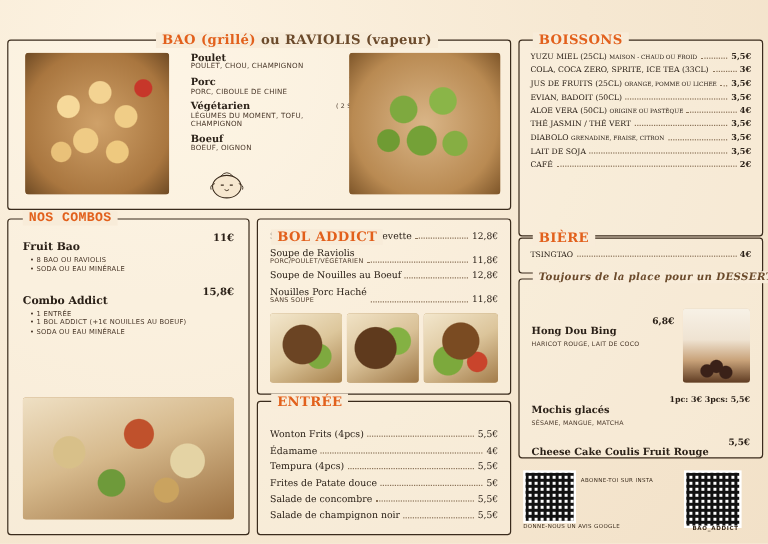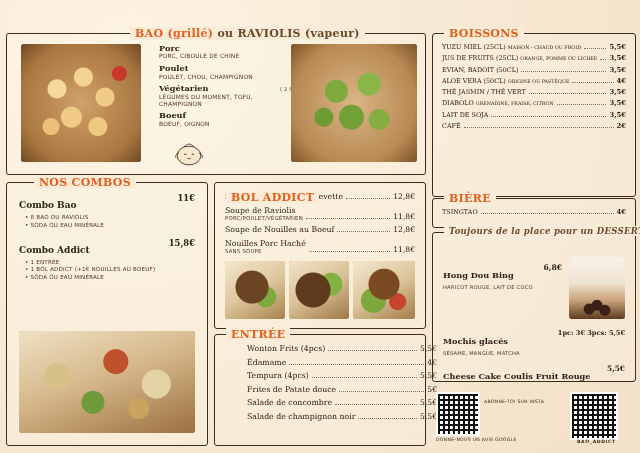--- a/index.html
+++ b/index.html
@@ -164,21 +164,21 @@
   
   #bao-list{ position:absolute; left:152px; top:10px; width:118px;}
   #bao-prices{ position:absolute; left:272px; top:26px; width:70px; text-align:center;}
   #bao-prices .p{ font-family:"DejaVu Serif",serif;font-weight:bold;font-size:8.5px;margin-bottom:3px;}
   #bao-prices .note{ font-size:5.2px;letter-spacing:.2px;color:#4a382a;}
   .mascot{
     position:absolute;left:163px;top:104px;width:38px;height:30px;
   }
   
   #combos-panel{ left:6px; top:182px; width:200px; height:262px;}
-  #combos-title{ left:34px; top:176px;}
+  #combos-title{ left:19px; top:176px;font-family:Liberation Mono, monospace;}
   .combo{ position:relative;margin-bottom:3px;}
   .combo .cname{
     font-family:"DejaVu Serif",serif;font-weight:bold;font-size:9px;
   }
   .combo .cprice{
     position:absolute;right:0;top:0;font-family:"DejaVu Serif",serif;font-weight:bold;font-size:8.4px;
   }
   .combo ul{ margin:2px 0 0 6px;padding:0;list-style:none;}
   .combo li{ font-size:5.6px;letter-spacing:.2px;color:#4a382a;text-transform:uppercase;margin-bottom:1.5px;}
   .combo li:before{ content:"• ";}
@@ -230,26 +230,26 @@
 <div class="page">
 
 
   <div class="panel" id="bao-panel">
     <div class="food-img" style="left:14px;top:10px;width:120px;height:118px;">
       <span class="ph ph-dumpling"></span>
     </div>
 
     <div id="bao-list">
       <div class="item">
+        <span class="nm">Poulet</span>
+        <span class="ds">POULET, CHOU, CHAMPIGNON</span>
+      </div>
+      <div class="item">
         <span class="nm">Porc</span>
         <span class="ds">PORC, CIBOULE DE CHINE</span>
-      </div>
-      <div class="item">
-        <span class="nm">Poulet</span>
-        <span class="ds">POULET, CHOU, CHAMPIGNON</span>
       </div>
       <div class="item">
         <span class="nm">Végétarien</span>
         <span class="ds">LÉGUMES DU MOMENT, TOFU, CHAMPIGNON</span>
       </div>
       <div class="item">
         <span class="nm">Boeuf</span>
         <span class="ds">BOEUF, OIGNON</span>
       </div>
     </div>
@@ -281,21 +281,21 @@
     </div>
   </div>
   <div class="panel-title" id="bao-title">
     <span>BAO (grillé)</span>
     <span class="sub">ou RAVIOLIS (vapeur)</span>
   </div>
 
   <div class="panel" id="combos-panel">
     <div style="position:absolute;left:12px;top:10px;width:176px;">
       <div class="combo" style="margin-bottom:10px;">
-        <span class="cname">Combo Bao</span>
+        <span class="cname">Fruit Bao</span>
         <span class="cprice">11€</span>
         <ul>
           <li>8 BAO OU RAVIOLIS</li>
           <li>SODA OU EAU MINÉRALE</li>
         </ul>
       </div>
       <div class="combo">
         <span class="cname">Combo Addict</span>
         <span class="cprice">15,8€</span>
         <ul>
@@ -352,21 +352,21 @@
     <div class="food-img" style="left:74px;top:78px;width:60px;height:58px;">
       <span class="ph ph-bowl2"></span>
     </div>
     <div class="food-img" style="left:138px;top:78px;width:62px;height:58px;">
       <span class="ph ph-bowl3"></span>
     </div>
   </div>
   <div class="panel-title" id="bol-title">BOL ADDICT</div>
 
   <div class="panel" id="entree-panel">
-    <div style="position:absolute;left:10px;top:9px;width:190px;margin-left:22px;">
+    <div style="position:absolute;left:10px;top:22px;width:190px;">
       <div class="row">
         <span class="lbl">Wonton Frits (4pcs)</span>
         <span class="dots"></span>
         <span class="val">5,5€</span>
       </div>
       <div class="row">
         <span class="lbl">Édamame</span>
         <span class="dots"></span>
         <span class="val">4€</span>
       </div>
@@ -396,20 +396,28 @@
 
   <div class="panel" id="boissons-panel">
     <div style="position:absolute;left:9px;top:9px;width:184px;">
       <div class="drink">
         <span class="dn">
           <span>YUZU MIEL (25CL)</span>
           <span style="font-size:4.8px;">MAISON - CHAUD OU FROID</span>
         </span>
         <span class="dots"></span>
         <span class="dp">5,5€</span>
+      </div>
+      <div class="drink">
+        <span class="dn">
+          <span>COLA, COCA ZERO, SPRITE, ICE TEA (33CL)</span>
+          <span style="font-size:4.8px;"></span>
+        </span>
+        <span class="dots"></span>
+        <span class="dp">3€</span>
       </div>
       <div class="drink">
         <span class="dn">
           <span>JUS DE FRUITS (25CL)</span>
           <span style="font-size:4.8px;">ORANGE, POMME OU LICHEE</span>
         </span>
         <span class="dots"></span>
         <span class="dp">3,5€</span>
       </div>
       <div class="drink">

